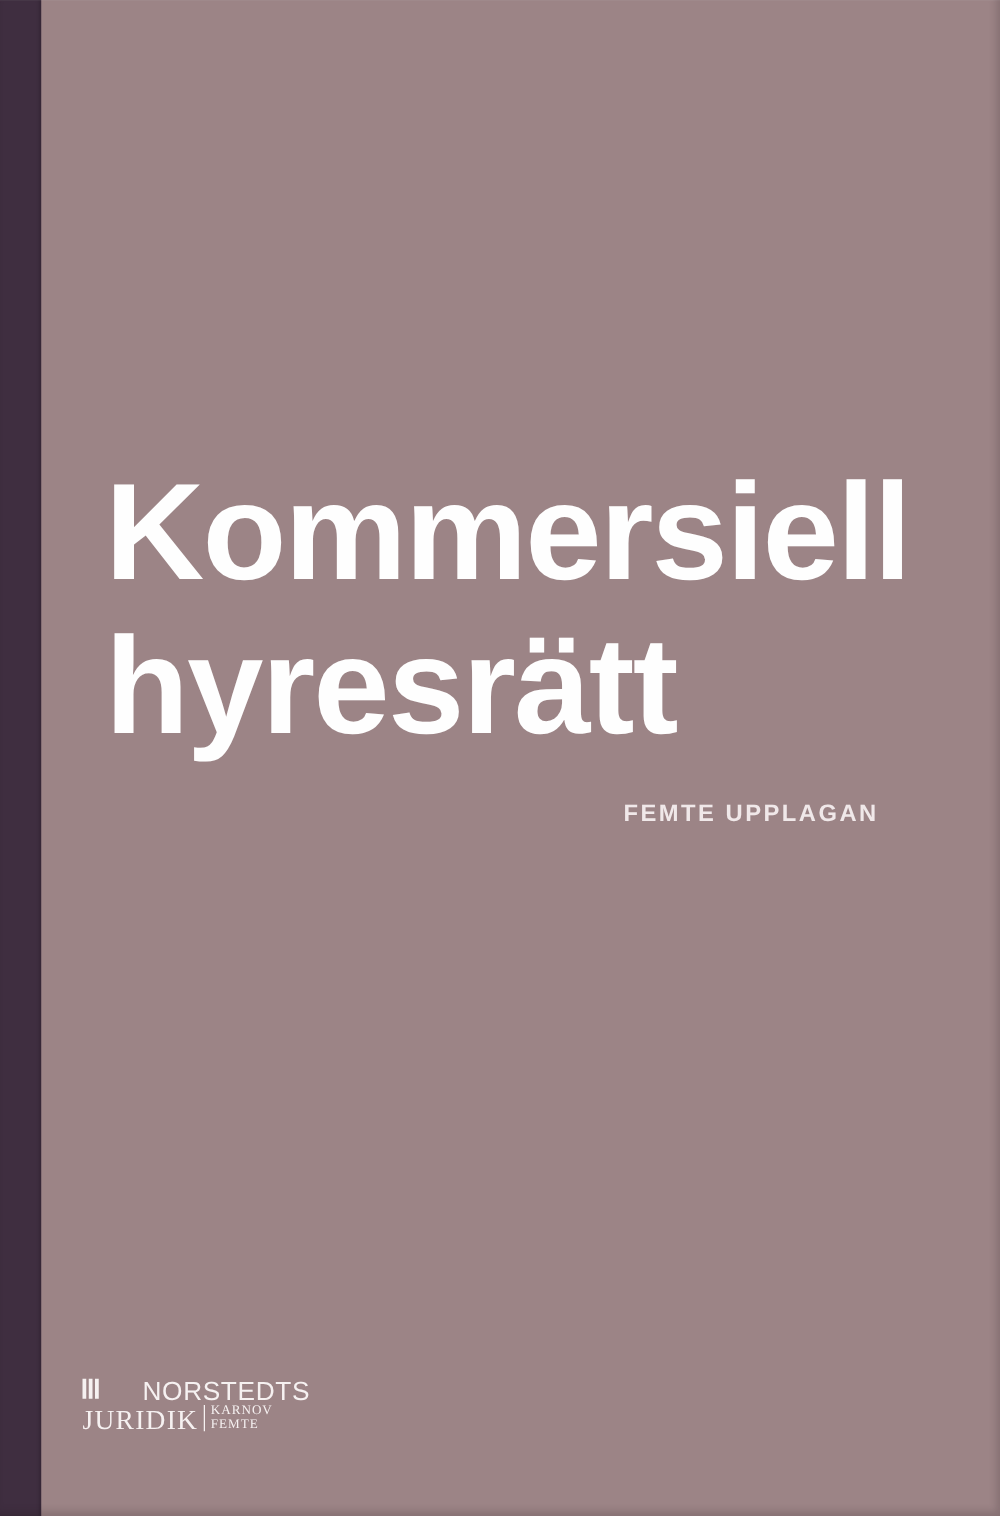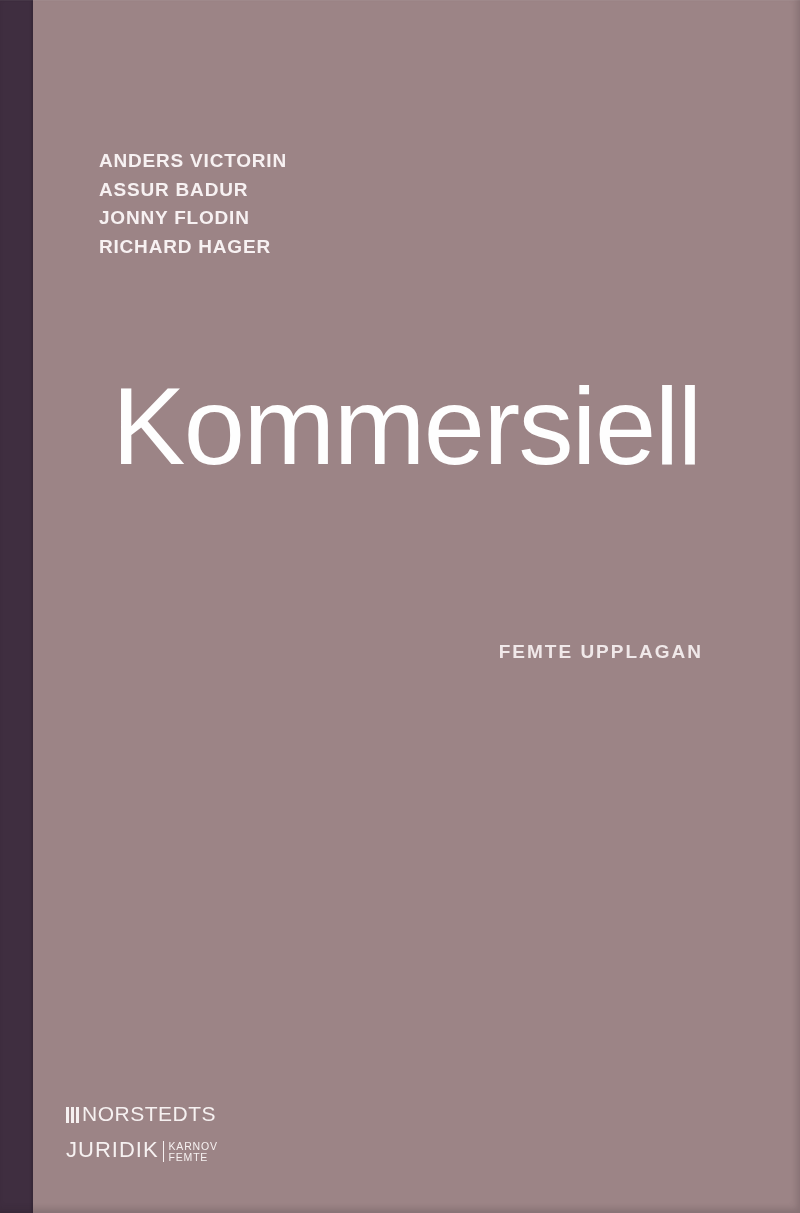--- a/index.html
+++ b/index.html
@@ -42,25 +42,25 @@
     top: 147px;
     color: #f7f1f2;
     font-size: 19px;
     font-weight: 700;
     letter-spacing: 0.8px;
     line-height: 28.5px;
     white-space: nowrap;
   }
   .title {
     position: absolute;
-    left: 112px;
+    left: 84px;
     top: 364px;
     color: #fefefe;
     font-size: 110px;
-    font-weight: 400;
+    font-weight: 700;
     letter-spacing: -1.5px;
     line-height: 123px;
     white-space: nowrap;
   }
   .edition {
     position: absolute;
     right: 97px;
     top: 644px;
     color: #f0e8e9;
     font-size: 19px;
@@ -70,22 +70,23 @@
     white-space: nowrap;
   }
   .publisher-logo {
     position: absolute;
     left: 66px;
     top: 1103px;
     color: #f6f1f1;
   }
   .logo-row1 {
     display: flex;
-    align-items: flex-end;
+    align-items: flex-start;
     height: 21px;
+    gap: 32px;
   }
   .logo-bars {
     display: flex;
     align-items: flex-end;
     gap: 2px;
     margin-right: 3px;
     padding-bottom: 1px;
   }
   .logo-bars span {
     display: block;
@@ -95,22 +96,23 @@
   }
   .logo-norstedts {
     font-size: 21px;
     font-weight: 400;
     letter-spacing: 0.5px;
     line-height: 21px;
     white-space: nowrap;
   }
   .logo-row2 {
     display: flex;
-    align-items: flex-end;
-    margin-top: 14px;
+    align-items: flex-start;
+    margin-top: 0;
+    font-family: Liberation Serif, serif;
   }
   .logo-juridik {
     font-size: 22px;
     font-weight: 400;
     letter-spacing: 1px;
     line-height: 24px;
     white-space: nowrap;
   }
   .logo-divider {
     width: 1px;
@@ -131,29 +133,24 @@
     white-space: nowrap;
   }
 </style>
 </head>
 <body>
 
 <div class="book-cover">
 
   <div class="spine"></div>
 
-  <div class="authors">
-    <div>ANDERS VICTORIN</div>
-    <div>ASSUR BADUR</div>
-    <div>JONNY FLODIN</div>
-    <div>RICHARD HAGER</div>
-  </div>
 
   <div class="title">
     <div>Kommersiell</div>
+    <div>hyresrätt</div>
   </div>
 
   <div class="edition">FEMTE UPPLAGAN</div>
 
   <div class="publisher-logo">
     <div class="logo-row1">
       <div class="logo-bars">
         <span></span>
           <span></span>
           <span></span>

